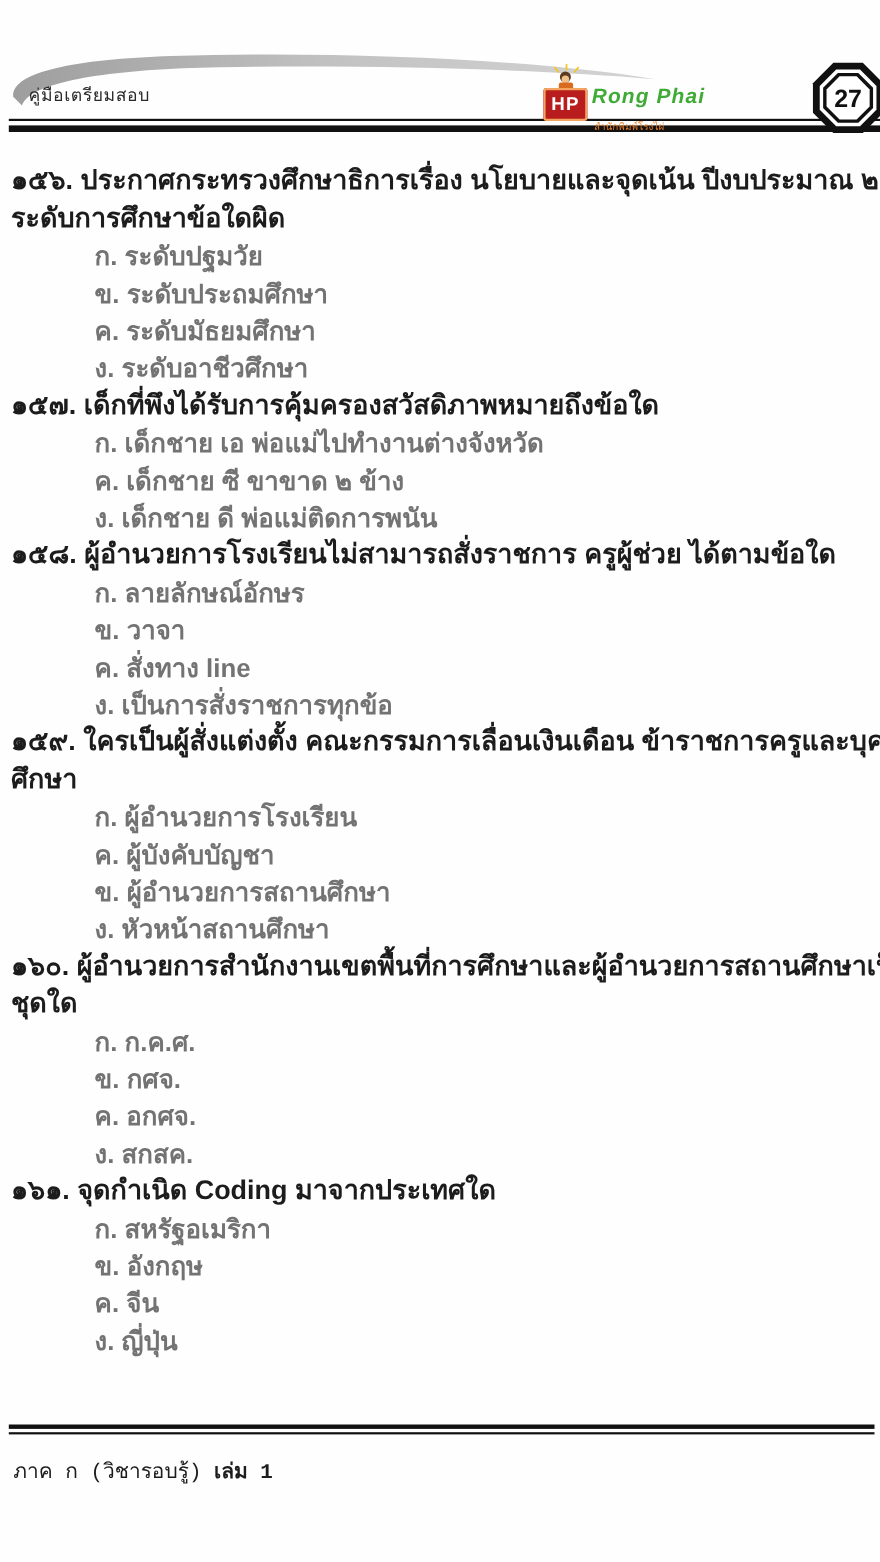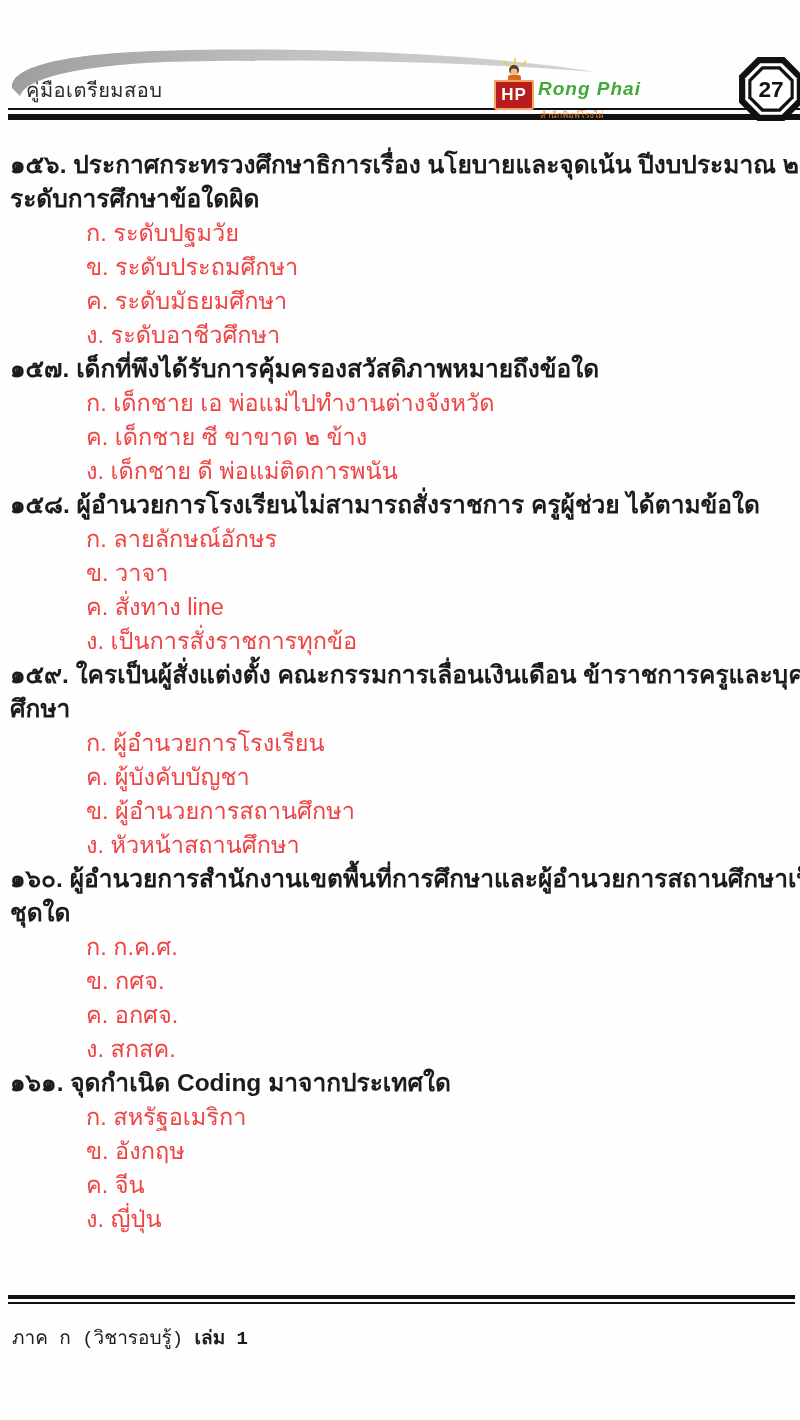--- a/index.html
+++ b/index.html
@@ -10,21 +10,21 @@
     background:#fefefe;
     font-family:"Liberation Sans",sans-serif;
     color:#1c1c1c;
     overflow:hidden;
   }
   
   .header{position:absolute;top:0;left:0;right:0;height:122px;}
   .swoosh{position:absolute;left:6px;top:48px;}
   .header-title{
     position:absolute;left:26px;top:74px;
-    font-size:20px;color:#2a2a2a;letter-spacing:.5px;font-family:Liberation Mono, monospace;
+    font-size:16px;color:#2a2a2a;letter-spacing:.5px;font-family:Liberation Mono, monospace;
   }
   .rule-thin{position:absolute;left:8px;right:0;top:108px;height:2px;background:#111;}
   .rule-thick{position:absolute;left:8px;right:0;top:114px;height:6px;background:#111;}
   
   .logo{position:absolute;right:166px;top:56px;width:140px;height:58px;}
   .logo-box{
     position:absolute;left:0;top:24px;width:40px;height:30px;
     background:#b91c1c;border-radius:3px;
     display:flex;align-items:center;justify-content:center;
     color:#fff;font-weight:bold;font-size:17px;letter-spacing:1px;
@@ -46,22 +46,22 @@
   
   .body{
     position:absolute;top:122px;left:0;right:0;
     padding:26px 14px 0 10px;
   }
   .q-line{
     font-size:24.5px;font-weight:bold;line-height:34px;
     white-space:nowrap;
   }
   .choice{
-    font-size:23.5px;font-weight:normal;line-height:34px;
-    padding-left:76px;white-space:nowrap;color:#ef4444;
+    font-size:23.5px;font-weight:bold;line-height:34px;
+    padding-left:76px;white-space:nowrap;color:#737373;
   }
   
   .footer-rule-a{position:absolute;left:8px;right:5px;top:1295px;height:4px;background:#111;}
   .footer-rule-b{position:absolute;left:8px;right:5px;top:1302px;height:2px;background:#111;}
   .footer-text{
     position:absolute;left:12px;top:1322px;
     font-size:19px;color:#1c1c1c;font-family:Liberation Mono, monospace;
   }
   .footer-bold{font-weight:bold;}
 </style>

